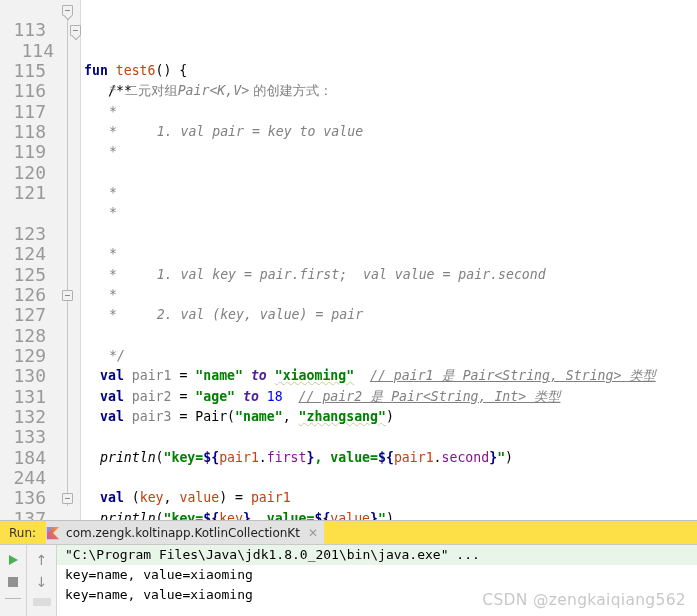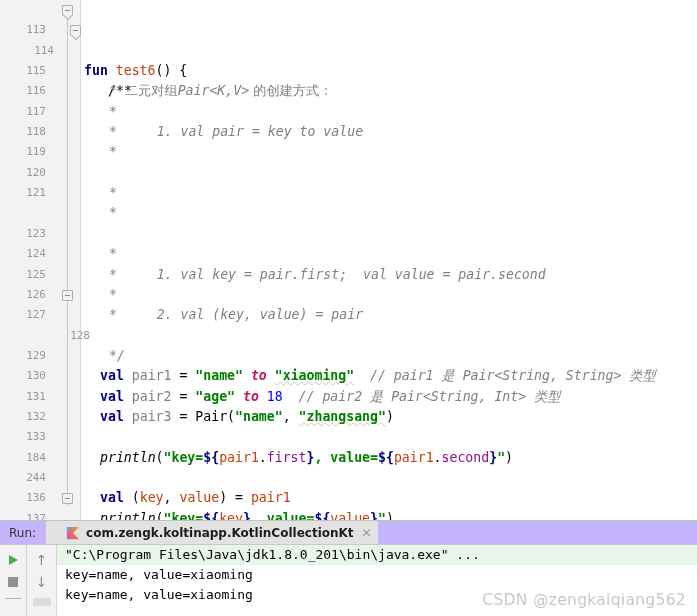--- a/index.html
+++ b/index.html
@@ -73,21 +73,21 @@
     white-space: pre;
     font-size: 13.2px;
   }
 
   .lnum {
     position: absolute;
     left: 0;
     width: 46px;
     text-align: right;
     color: #999999;
-    font-size: 11px;
+    font-size: 18px;
     font-family: "DejaVu Sans Mono", "Liberation Mono", monospace;
   }
 
   .ltext {
     position: absolute;
     left: 84px;
     white-space: pre;
     font-family: "DejaVu Sans Mono", "Liberation Mono", monospace;
     font-size: 13.2px;
     color: #000000;
@@ -121,27 +121,27 @@
     background: #f2f2f2;
     border-right: 1px solid #b0b0b0;
     border-bottom: 1px solid #b0b0b0;
     transform: rotate(45deg);
   }
 
   
   .kw       { color: #000080; font-weight: bold; }
   .str      { color: #008000; font-weight: bold; }
   .num      { color: #0000ff; }
-  .cmt      { color: #808080; font-style: italic; }
+  .cmt      { color: #808080; font-style: italic; text-decoration: underline; }
   .cmtdoc   { color: #808080; font-style: italic; }
   .cmtcjk   { color: #808080; font-style: normal; font-family: "DejaVu Sans","Liberation Sans",sans-serif; }
   .ident    { color: #c2410c; }
   .local    { color: #808080; }
   .fn       { color: #000000; font-style: italic; }
-  .infix    { color: #be185d; font-style: italic; font-weight: bold; }
+  .infix    { color: #4c1d95; font-style: italic; font-weight: bold; }
   .prop     { color: #871094; }
   .tmpl     { color: #000080; font-weight: bold; }
   .brace    { color: #000000; }
   .classref { color: #000000; }
   .wavy {
     text-decoration: underline;
     text-decoration-style: wavy;
     text-decoration-color: #c9c9a0;
     text-decoration-thickness: 1px;
   }
@@ -150,41 +150,40 @@
   .runpanel {
     position: relative;
     flex: 1;
     background: #ffffff;
     border-top: 1px solid #c0c0c0;
   }
 
   .run-tabbar {
     position: relative;
     height: 23px;
-    background: #c4b5fd;
+    background: #fde047;
     display: flex;
     align-items: center;
     border-bottom: 1px solid #c9c9c9;
   }
   .run-label {
     font-family: "DejaVu Sans", "Liberation Sans", sans-serif;
     font-size: 12px;
     color: #333333;
     padding-left: 9px;
     padding-right: 10px;
     white-space: nowrap;
   }
   .run-tab {
     display: flex;
     align-items: center;
     height: 23px;
     background: #e2e2e2;
-    padding: 0 6px 0 20px;
+    padding: 0 6px 0 0;
     box-sizing: border-box;
-    font-weight: bold;
   }
   .kotlin-icon {
     width: 14px; height: 14px;
     margin-right: 6px;
     flex: 0 0 auto;
   }
   .run-tab-label {
     font-family: "DejaVu Sans", "Liberation Sans", sans-serif;
     font-size: 12px;
     color: #1c1c1c;
@@ -368,21 +367,21 @@
         <span class="lnum">126</span>
         <span class="ltext cmtdoc" style="left:109px;">*     2. val (key, value) = pair</span>
       </div>
 
       <div class="line" style="top:284.9px;position:absolute;left:0;right:0;">
         <span class="lnum">127</span>
         <span class="fold" style="top:5px;"></span>
         <span class="ltext cmtdoc" style="left:109px;">*/</span>
       </div>
 
-      <div class="line" style="top:305.25px;position:absolute;left:0;right:0;margin-left:44px;">
+      <div class="line" style="top:305.25px;position:absolute;left:0;right:0;">
         <span class="lnum">128</span>
       </div>
 
       <div class="line" style="top:325.6px;position:absolute;left:0;right:0;">
         <span class="lnum">129</span>
         <span class="ltext" style="left:100px;"><span class="kw">val</span> <span class="local">pair1</span> = <span class="str">"name"</span> <span class="infix">to</span> <span class="str wavy">"xiaoming"</span>  <span class="cmt">// pair1 是 Pair&lt;String, String&gt; 类型</span></span>
       </div>
 
       <div class="line" style="top:345.95px;position:absolute;left:0;right:0;">
         <span class="lnum">130</span>

